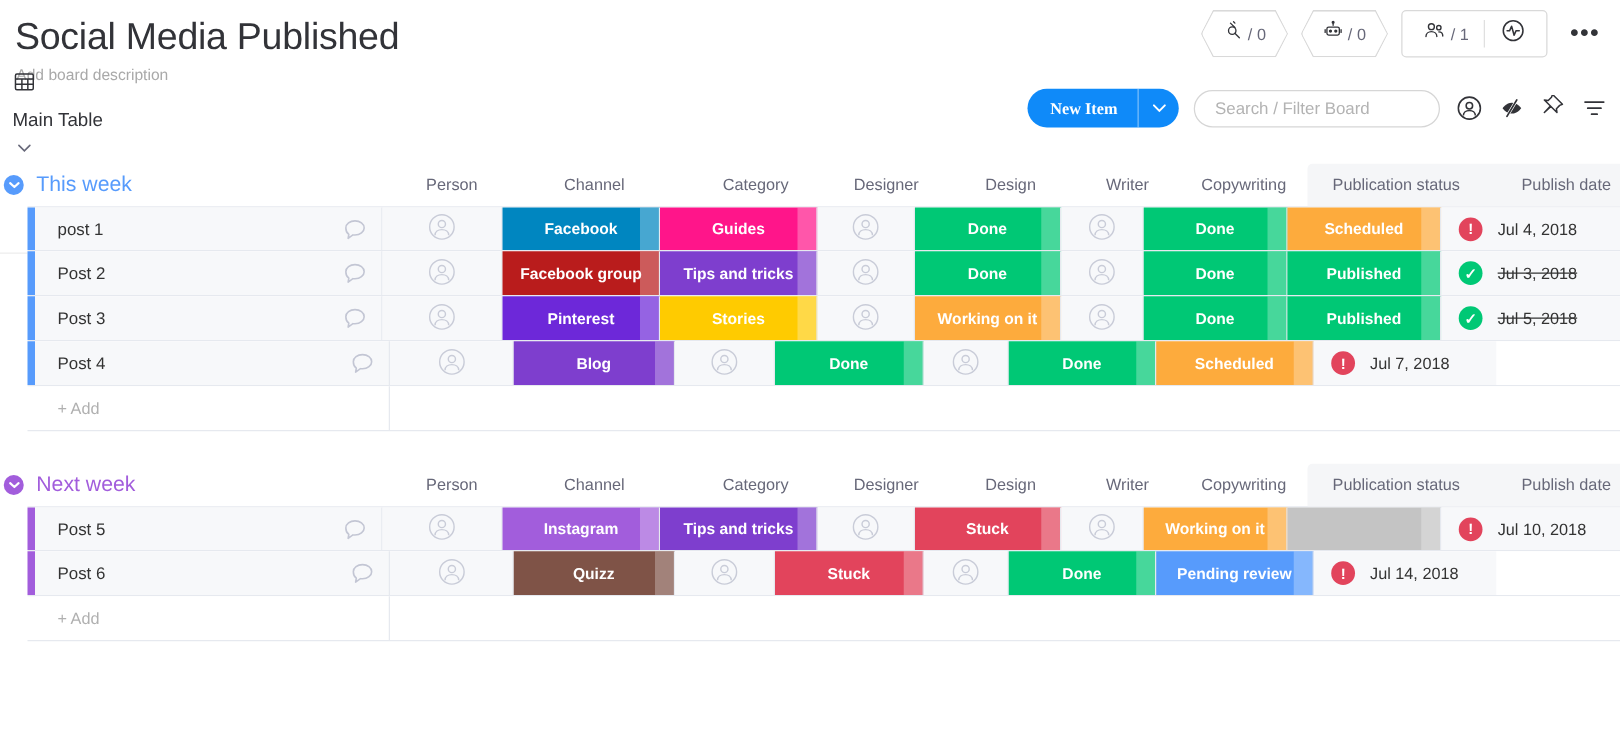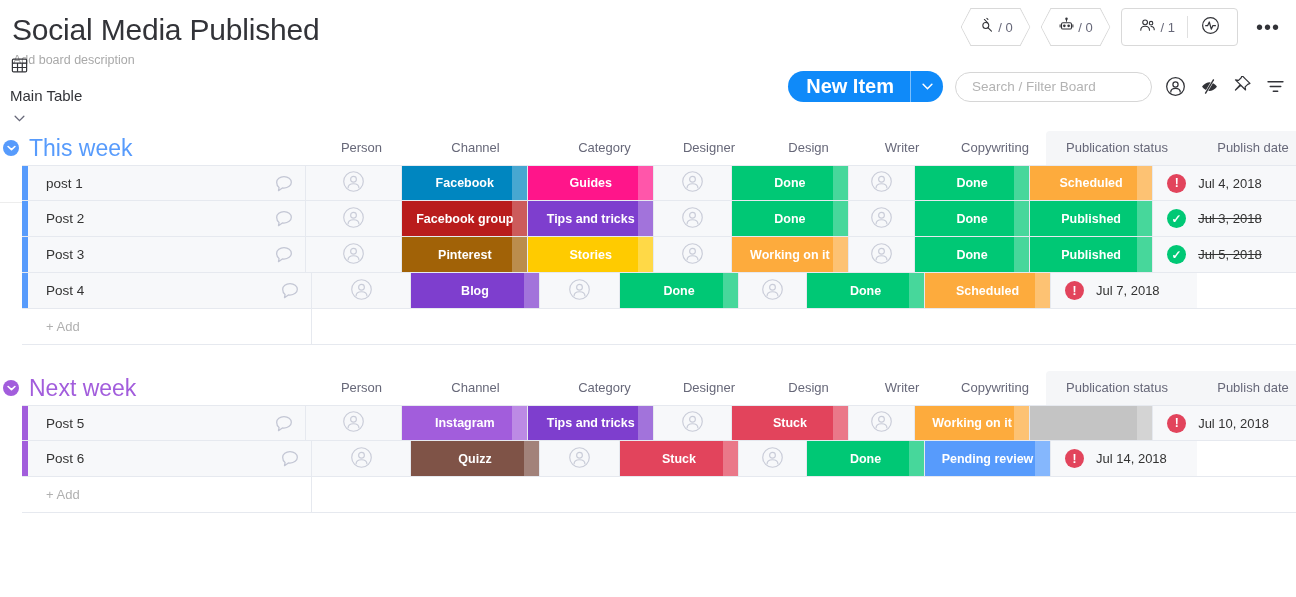--- a/index.html
+++ b/index.html
@@ -78,22 +78,22 @@
   .toolbar {
     position: absolute; right: 10px; top: 4px;
     display: flex; align-items: center; gap: 12px;
   }
   .new-item-btn {
     display: flex; align-items: stretch;
     background: #0f8af9; border-radius: 19px;
     height: 31px; overflow: hidden; cursor: pointer;
   }
   .new-item-label {
-    color: #fff; font-size: 20px; font-weight: bold;
-    padding: 0 16px 0 18px; display: flex; align-items: center;
+    color: #fff; font-size: 13px; font-weight: bold;
+    padding: 0 16px 0 18px; display: flex; align-items: center; font-family: Liberation Serif, serif;
   }
   .new-item-arrow {
     width: 33px; display: flex; align-items: center; justify-content: center;
     border-left: 1px solid rgba(255,255,255,0.45); color: #fff; font-size: 10px;
   }
   .search-box {
     width: 197px; height: 30px;
     border: 1px solid #d6d6d6; border-radius: 16px;
     display: flex; align-items: center; padding: 0 16px;
   }
@@ -125,21 +125,21 @@
   .group-head {
     display: flex; align-items: center; height: 34px;
     position: relative;
   }
   .group-arrow {
     width: 16px; height: 16px; border-radius: 50%;
     display: flex; align-items: center; justify-content: center;
     margin-left: 3px; flex: 0 0 auto; cursor: pointer;
   }
   .group-title {
-    font-size: 23px; margin-left: 10px; white-space: nowrap;
+    font-size: 17px; margin-left: 10px; white-space: nowrap;
   }
 
   .col-head-row {
     position: absolute; left: 0; top: 0; height: 34px;
     display: flex; align-items: center;
   }
   .col-head {
     font-size: 13px; color: #676879; text-align: center;
     line-height: 34px;
   }
@@ -449,21 +449,21 @@
                 <path d="M12 4c4.4 0 8 2.7 8 6.2 0 3.4-3.6 6.2-8 6.2-.6 0-1.2 0-1.8-.1L6 19.3l.6-3.4C5 14.7 4 12.6 4 10.2 4 6.7 7.6 4 12 4z"></path>
               </svg></span>
           </div>
           <div class="cell cell-person" style="width: 99px;">
             <span><svg width="23" height="23" viewBox="0 0 24 24" fill="none" stroke="#c9ccd8" stroke-width="1.2">
                 <circle cx="12" cy="12" r="10.2"></circle>
                 <circle cx="12" cy="9.6" r="3"></circle>
                 <path d="M6.3 19c0-2.9 2.5-4.7 5.7-4.7s5.7 1.8 5.7 4.7"></path>
               </svg></span>
           </div>
-          <div class="cell cell-status" style="width: 129px; background: #a16207;">
+          <div class="cell cell-status" style="width: 129px; background: #6d28d9;">
             <span>Pinterest</span>
           </div>
           <div class="cell cell-status" style="width: 129px; background: rgb(255, 203, 0);">
             <span>Stories</span>
           </div>
           <div class="cell cell-person" style="width: 80px;">
             <span><svg width="23" height="23" viewBox="0 0 24 24" fill="none" stroke="#c9ccd8" stroke-width="1.2">
                 <circle cx="12" cy="12" r="10.2"></circle>
                 <circle cx="12" cy="9.6" r="3"></circle>
                 <path d="M6.3 19c0-2.9 2.5-4.7 5.7-4.7s5.7 1.8 5.7 4.7"></path>

